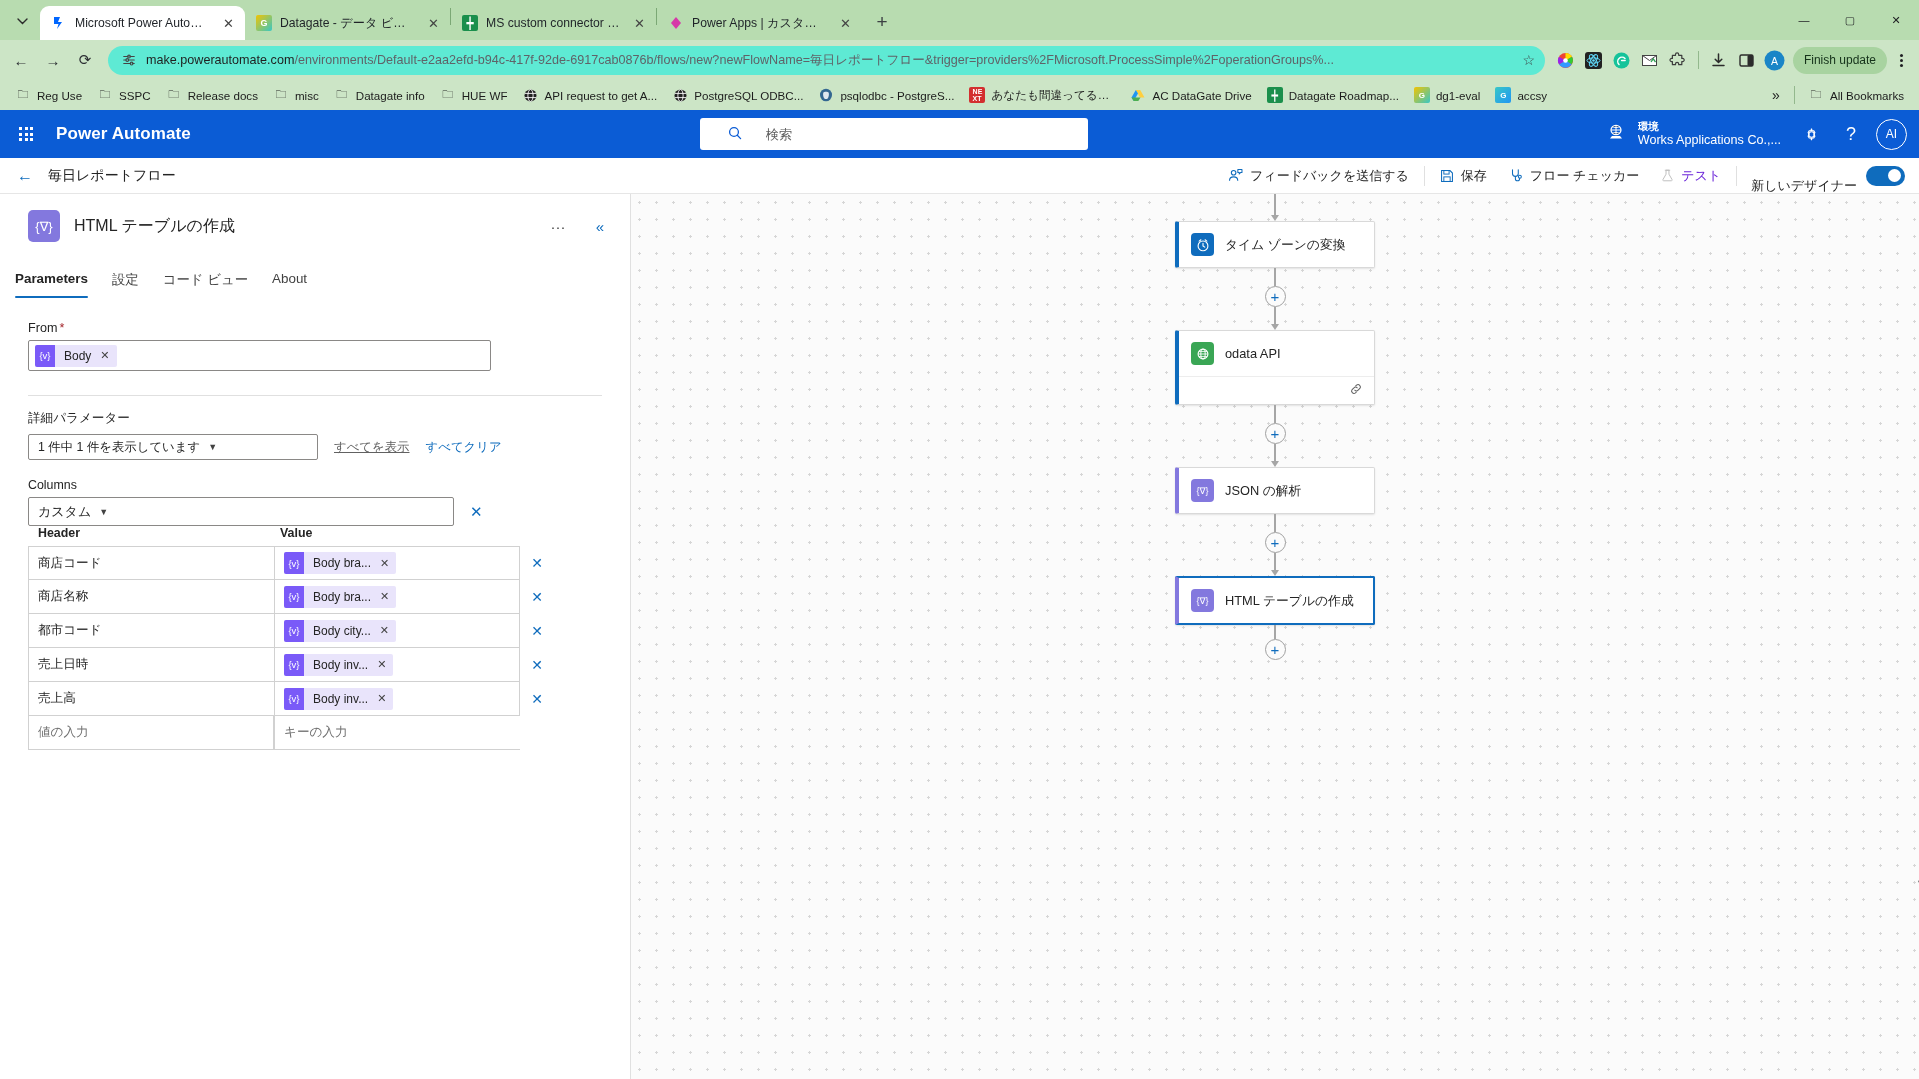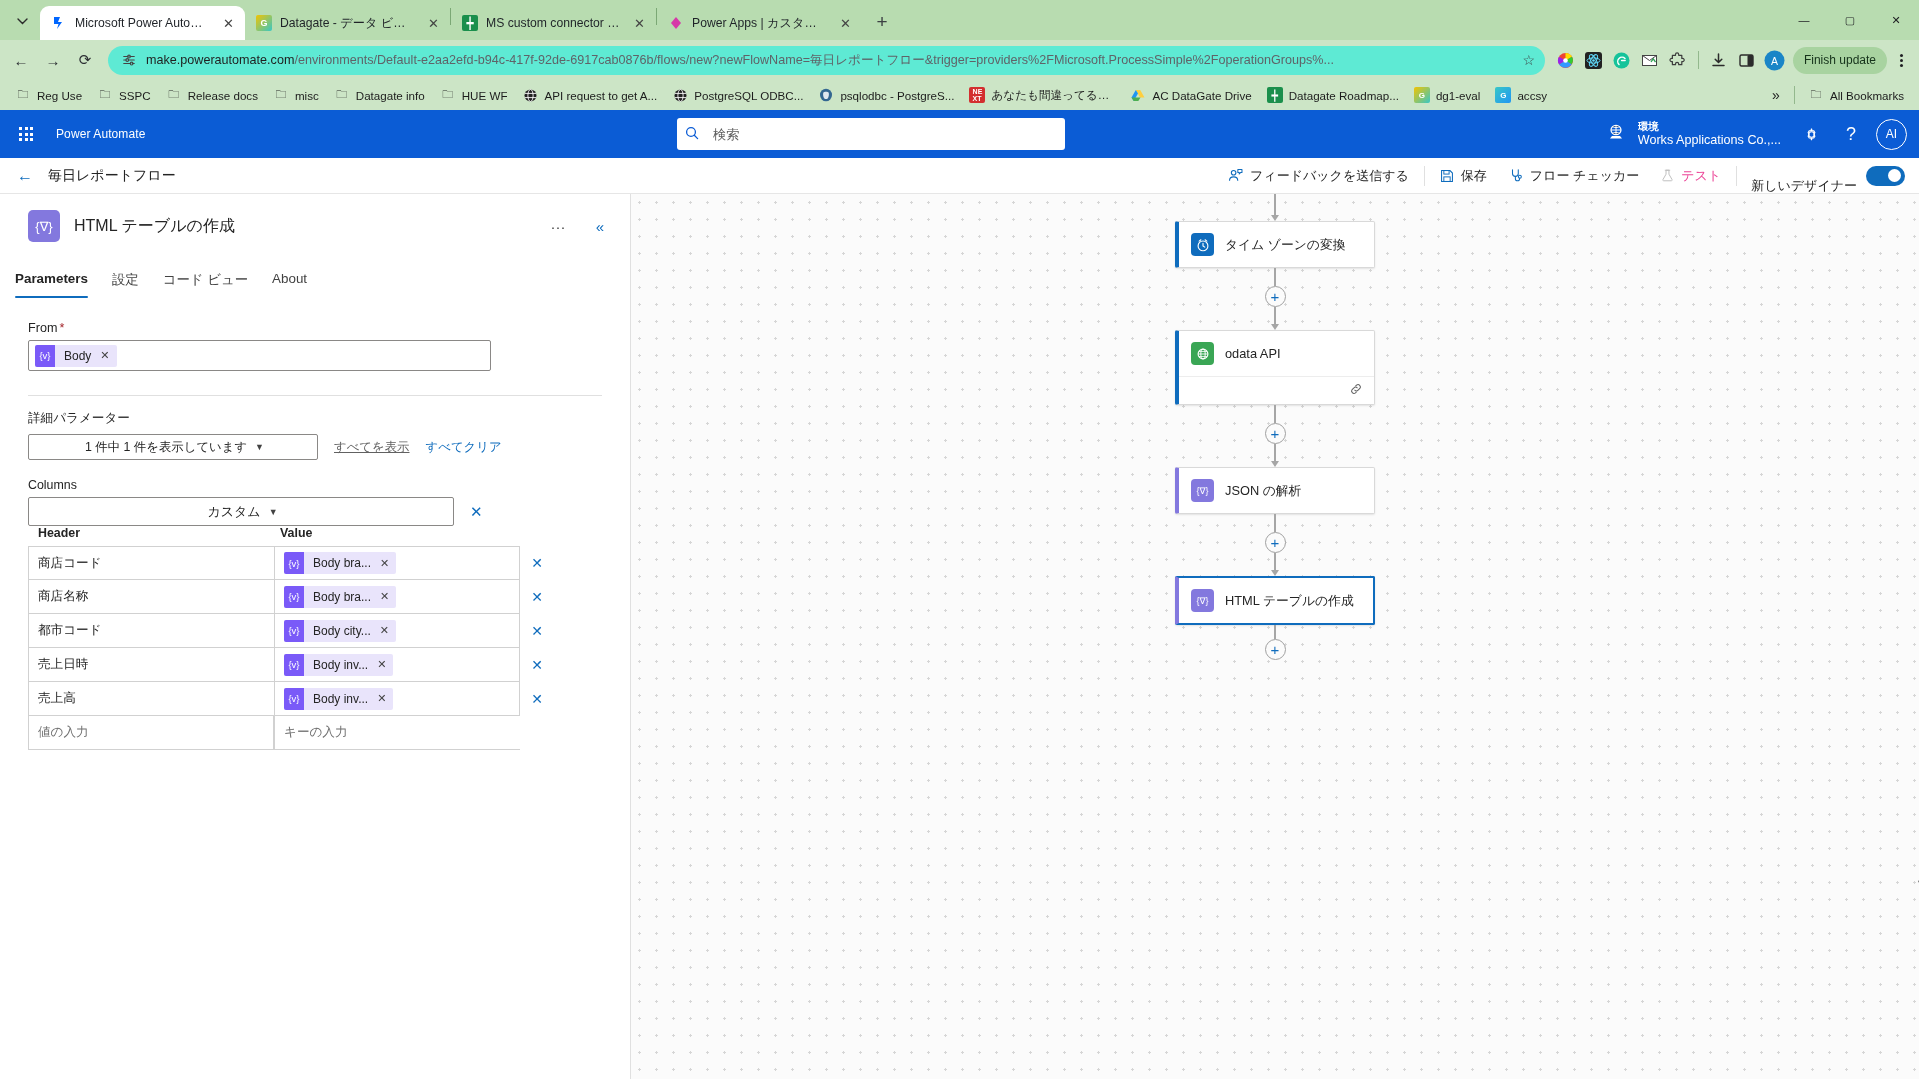--- a/index.html
+++ b/index.html
@@ -101,26 +101,26 @@
 
   .pa-header {
     height: 48px; background: #0b5cd5; display: flex; align-items: center;
     flex: none; padding: 0 12px 0 6px; color: #fff;
   }
   .waffle { width: 40px; height: 40px; display: flex; align-items: center;
     justify-content: center; cursor: pointer; border-radius: 3px; flex: none; }
   .waffle-grid { display: grid; grid-template-columns: repeat(3, 3px);
     grid-template-rows: repeat(3, 3px); gap: 2.5px; }
   .waffle-grid i { background: #fff; display: block; width: 3px; height: 3px; }
-  .pa-brand { font-size: 12px; font-weight: 400; margin-left: 10px;
+  .pa-brand { font-size: 17px; font-weight: 700; margin-left: 10px;
     letter-spacing: .1px; white-space: nowrap; cursor: pointer; }
   .pa-search-wrap { flex: 1; display: flex; justify-content: center; }
   .pa-search {
     width: 388px; height: 32px; background: #fff; border-radius: 3px;
-    display: flex; align-items: center; gap: 14px; padding: 0 8px;
+    display: flex; align-items: center; gap: 24px; padding: 0 28px;
     cursor: text;
   }
   .pa-search .srch-ico { color: #0b5cd5; font-size: 13px; }
   .pa-search input {
     border: none; outline: none; font-size: 13.2px; color: #242424;
     width: 100%; background: transparent; font-family: inherit;
   }
   .pa-search input::placeholder { color: #5c5c5c; }
   .pa-right { display: flex; align-items: center; gap: 2px; flex: none; }
   .env-pill { display: flex; align-items: center; gap: 12px; padding: 3px 9px;
@@ -145,21 +145,21 @@
     border-radius: 3px; flex: none; }
   .flow-name { font-size: 14px; color: #242424; margin-left: 8px;
     white-space: nowrap; }
   .cmd-spacer { flex: 1; }
   .cmd-group { display: flex; align-items: center; height: 36px; }
   .cmd-btn {
     display: flex; align-items: center; gap: 7px; height: 28px; padding: 0 11px;
     font-size: 13px; color: #242424; cursor: pointer; border-radius: 3px;
     white-space: nowrap;
   }
-  .cmd-btn.disabled { color: #ec4899; cursor: default; }
+  .cmd-btn.disabled { color: #6d28d9; cursor: default; }
   .cmd-btn .ci { color: #0f6cbd; font-size: 14px; display: flex; }
   .cmd-btn.disabled .ci { color: #bdbdbd; }
   .cmd-sep { width: 1px; height: 20px; background: #e0e0e0; margin: 0 4px; }
   .designer-toggle-wrap { display: flex; align-items: center; gap: 9px;
     padding: 0 14px 0 10px; }
   .designer-label { font-size: 13px; color: #242424; white-space: nowrap; margin-top: 20px; }
   .toggle {
     width: 39px; height: 20px; border-radius: 10px; background: #0f6cbd;
     position: relative; cursor: pointer; flex: none;
   }
@@ -215,21 +215,21 @@
   }
   .token-x { font-size: 11px; color: #444; cursor: pointer; }
 
   .divider { height: 1px; background: #e0e0e0; margin: 24px 0 14px; }
   .sec-label { font-size: 12.6px; color: #242424; margin-bottom: 7px; }
 
   .row-inline { display: flex; align-items: center; gap: 16px; }
   .sel-box {
     border: 1px solid #8a8886; border-radius: 2px; height: 26px; display: flex;
     align-items: center; padding: 0 6px 0 9px; font-size: 12.4px; color: #242424;
-    background: #fff; cursor: pointer; justify-content: center;
+    background: #fff; cursor: pointer; justify-content: flex-start;
   }
   .sel-box .chev { font-size: 9px; color: #424242; margin-left: 8px; }
   .link-muted { font-size: 12.4px; color: #616161; text-decoration: underline;
     cursor: pointer; white-space: nowrap; }
   .link-blue { font-size: 12.4px; color: #0f6cbd; cursor: pointer;
     white-space: nowrap; }
 
   .cols-label { font-size: 12.4px; color: #242424; margin: 18px 0 5px; }
   .cols-row { display: flex; align-items: center; gap: 14px; }
   .x-btn { color: #0f6cbd; font-size: 15px; cursor: pointer; line-height: 1;

